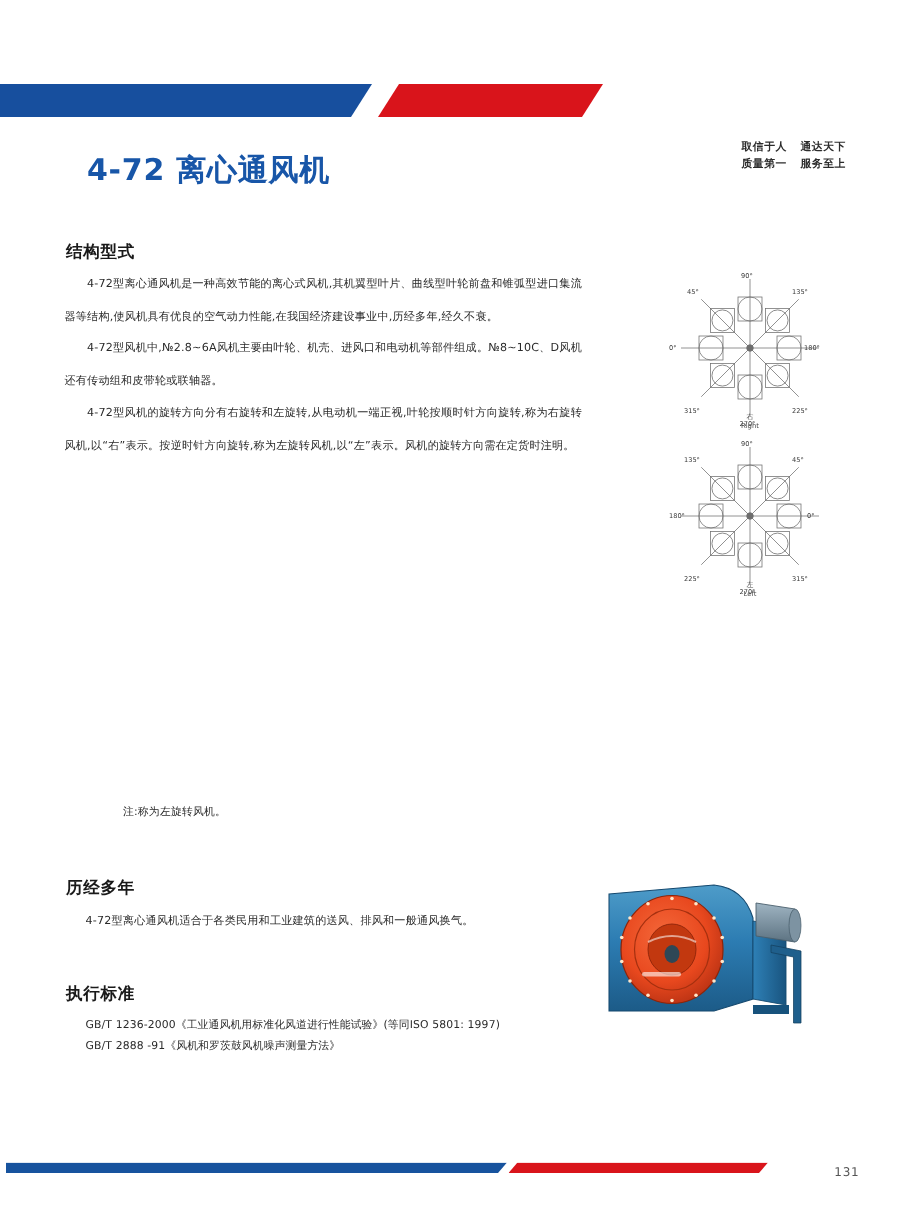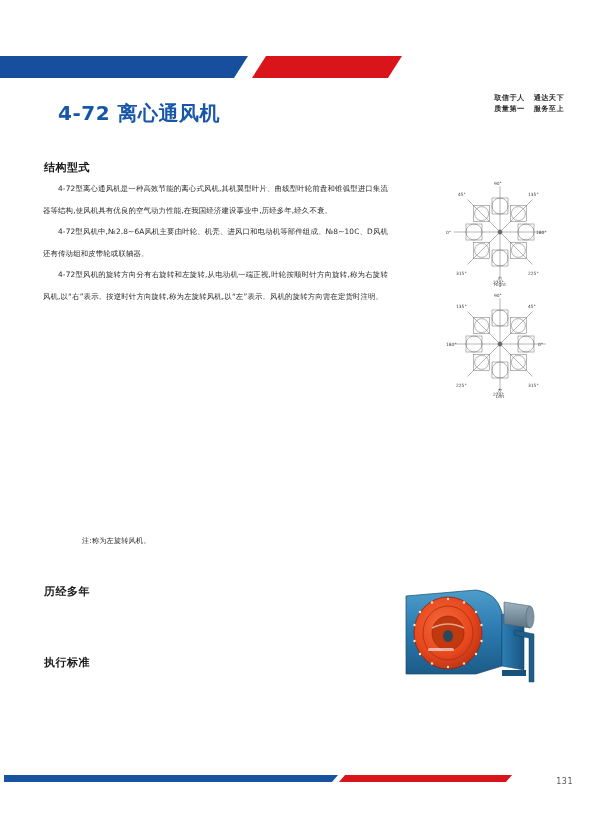--- a/index.html
+++ b/index.html
@@ -227,22 +227,27 @@
 
   <div class="body-col" id="para-block">
     <p>4-72型离心通风机是一种高效节能的离心式风机,其机翼型叶片、曲线型叶轮前盘和锥弧型进口集流器等结构,使风机具有优良的空气动力性能,在我国经济建设事业中,历经多年,经久不衰。</p>
     <p>4-72型风机中,№2.8~6A风机主要由叶轮、机壳、进风口和电动机等部件组成。№8~10C、D风机还有传动组和皮带轮或联轴器。</p>
     <p>4-72型风机的旋转方向分有右旋转和左旋转,从电动机一端正视,叶轮按顺时针方向旋转,称为右旋转风机,以“右”表示。按逆时针方向旋转,称为左旋转风机,以“左”表示。风机的旋转方向需在定货时注明。</p>
   </div>
 
   <div class="note-line">注:称为左旋转风机。</div>
 
   <div class="sec-head" id="sec-usage">历经多年</div>
+  <div class="usage-text">4-72型离心通风机适合于各类民用和工业建筑的送风、排风和一般通风换气。</div>
 
   <div class="sec-head" id="sec-standard">执行标准</div>
+  <div class="standard-list">
+    <div>GB/T 1236-2000《工业通风机用标准化风道进行性能试验》(等同ISO 5801: 1997)</div>
+    <div>GB/T 2888 -91《风机和罗茨鼓风机噪声测量方法》</div>
+  </div>
 
   <div class="diagram-wrap" id="diagram-right">
     <svg width="112" height="112" viewBox="0 0 112 112">
       <g stroke="#6d6d6d" stroke-width="0.5" fill="none">
 
         <line x1="10" y1="56" x2="102" y2="56"></line>
         <line x1="56" y1="10" x2="56" y2="102"></line>
         <line x1="23.5" y1="23.5" x2="88.5" y2="88.5"></line>
         <line x1="88.5" y1="23.5" x2="23.5" y2="88.5"></line>
       </g>

